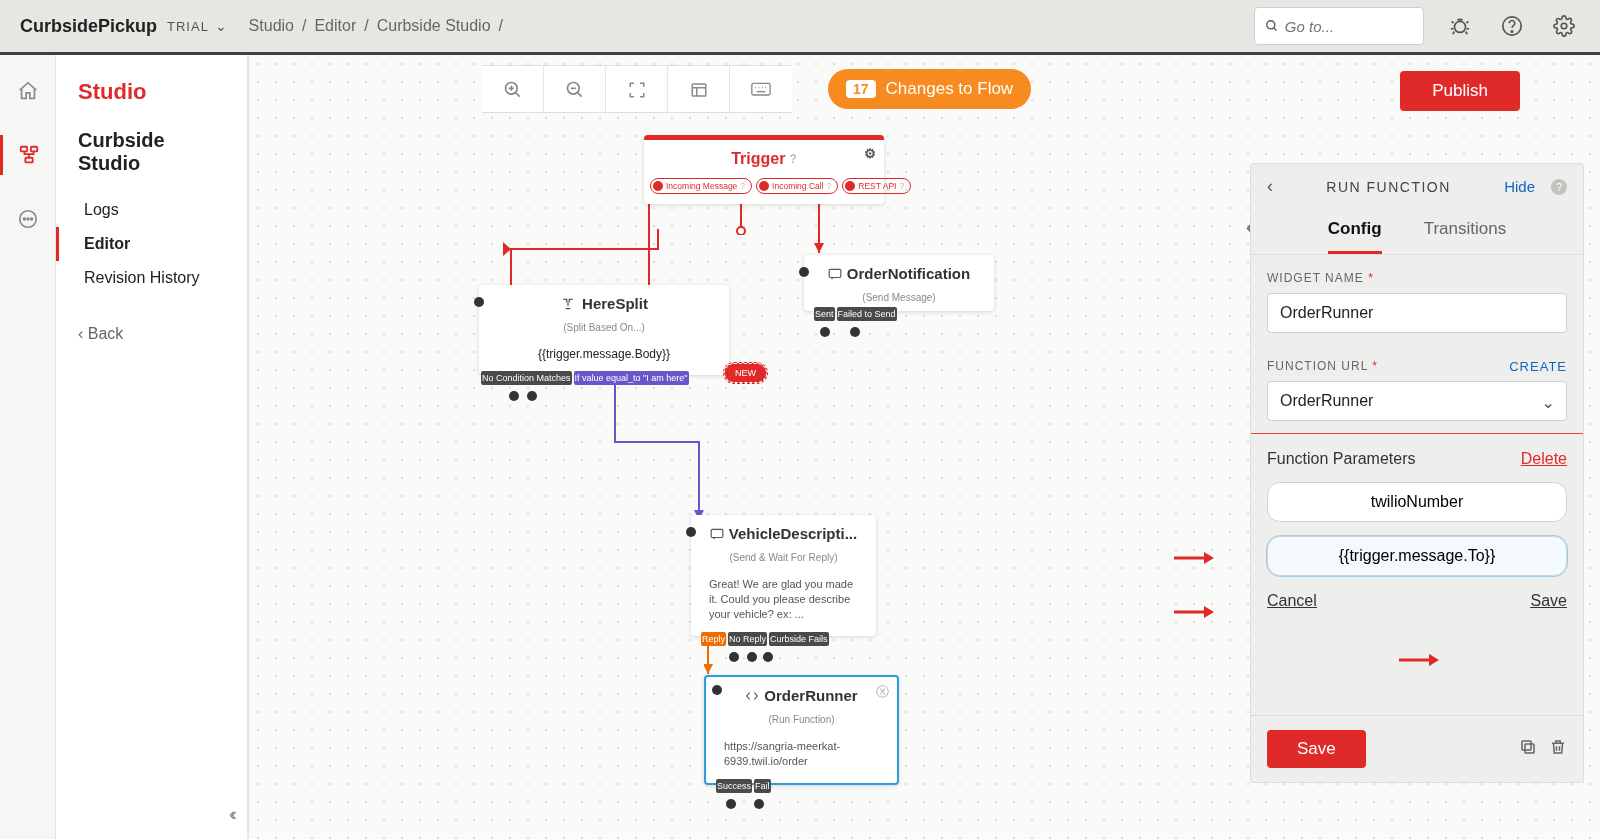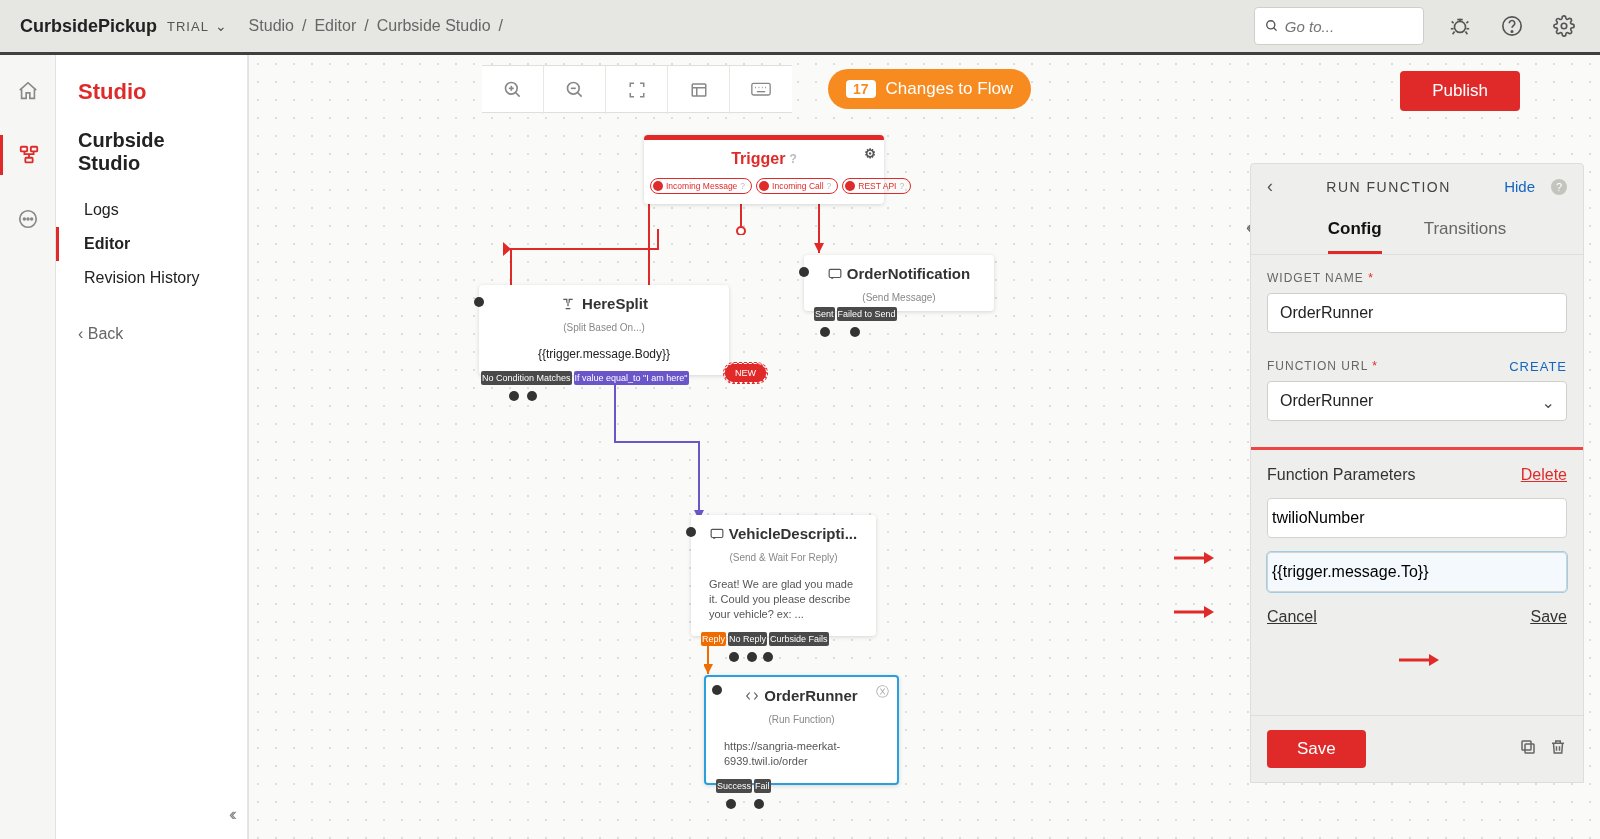--- a/index.html
+++ b/index.html
@@ -82,24 +82,24 @@
 .ptabs { display: flex; justify-content: center; gap: 42px; border-bottom: 1px solid #ddd; }
 .ptab { font-size: 17px; padding: 10px 0 12px; color: #666; cursor: pointer; }
 .ptab.active { color: #111; font-weight: 600; border-bottom: 3px solid #e02a2a; }
 .psection { padding: 16px 16px 10px; }
 .plabel { letter-spacing: 1px; font-size: 12px; color: #666; margin-bottom: 8px; }
 .plabel .req { color: #e02a2a; }
 .pinput { width: 100%; border: 1px solid #d0d0ca; background: #fff; border-radius: 4px; padding: 10px 12px; font-size: 16px; color: #222; }
 .pselect { position: relative; }
 .pselect .chev { position: absolute; right: 12px; top: 12px; color: #555; }
 .pcreate { float: right; color: #1565c0; font-size: 13px; letter-spacing: 1px; cursor: pointer; }
-.params-box { background: #eeeeec; border-top: 3px solid #ef4444; padding: 16px; margin-top: 16px; }
+.params-box { background: #eeeeec; border-top: 1px solid #ef4444; padding: 16px; margin-top: 2px; }
 .params-head { display: flex; justify-content: space-between; font-size: 16px; color: #333; margin-bottom: 14px; }
 .params-head .del { color: #e02a2a; text-decoration: underline; cursor: pointer; }
-.param-field { border: 1px solid #d4d4ce; background: #fff; border-radius: 4px; padding: 10px 4px; width: 100%; margin-bottom: 14px; font-size: 16px; }
+.param-field { border: 1px solid #d4d4ce; background: #fff; border-radius: 13px; padding: 10px 4px; width: 100%; margin-bottom: 14px; font-size: 16px; text-align: center; }
 .param-field.hl { outline: 1px solid #9fcce8; background: #f3f9fd; }
 .params-foot { display: flex; justify-content: space-between; margin-top: 2px; text-decoration: underline; }
 .params-foot .lnk { color: #333; text-decoration: underline; font-size: 16px; cursor: pointer; }
 .panel-foot { border-top: 1px solid #ddd; padding: 14px 16px; display: flex; align-items: center; gap: 12px; margin-top: auto; }
 .btn-save { background: #e02a2a; color: #fff; border: none; border-radius: 4px; padding: 9px 30px; font-size: 17px; cursor: pointer; }
 .foot-icon { color: #666; cursor: pointer; }
 .foot-spacer { flex: 1; }
 
 .arrow-annot { position: absolute; color: #e02a2a; font-size: 26px; }
 svg.edge { position: absolute; pointer-events: none; }

